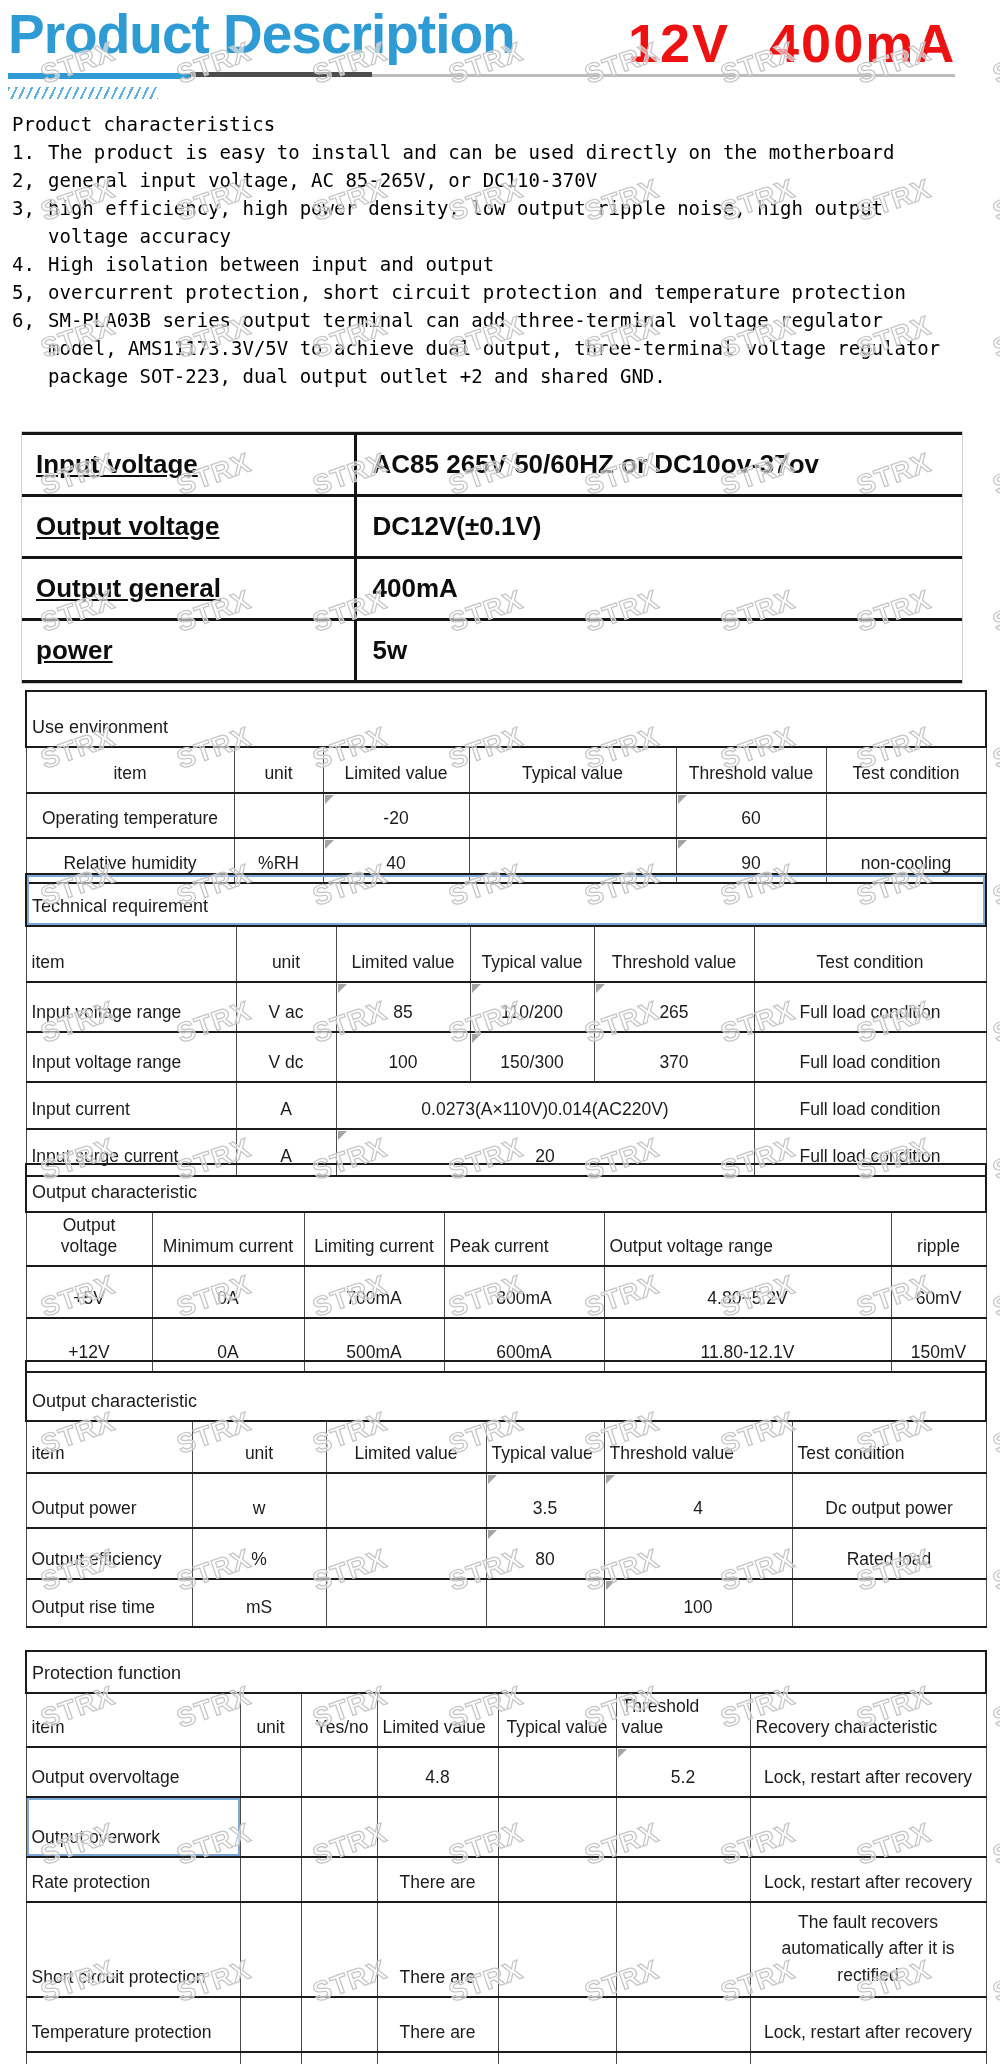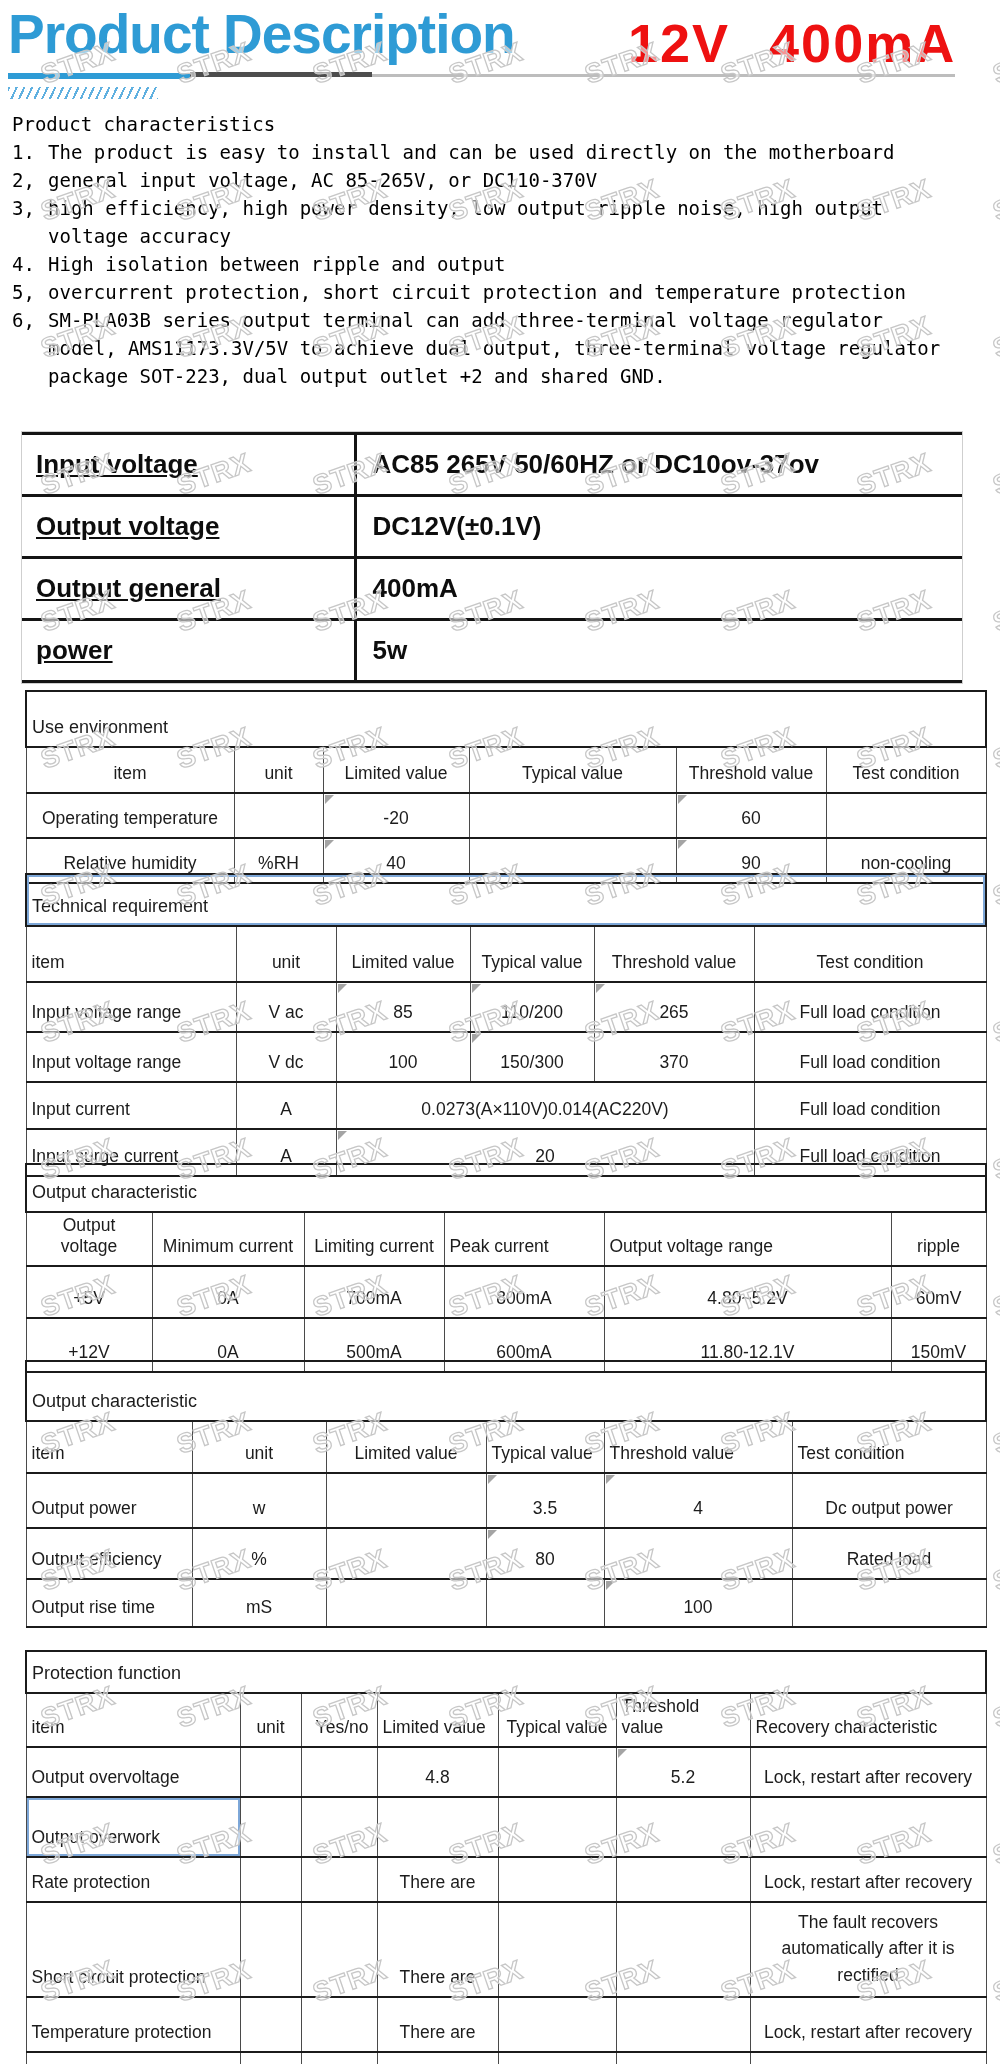--- a/index.html
+++ b/index.html
@@ -84,21 +84,21 @@
     <div class="iline">
       <span class="inum">3,</span>
       <span class="itxt">high efficiency, high power density, low output ripple noise, high output</span>
     </div>
     <div class="iline">
       <span class="inum"></span>
       <span class="itxt">voltage accuracy</span>
     </div>
     <div class="iline">
       <span class="inum">4.</span>
-      <span class="itxt">High isolation between ripple and output</span>
+      <span class="itxt">High isolation between input and output</span>
     </div>
     <div class="iline">
       <span class="inum">5,</span>
       <span class="itxt">overcurrent protection, short circuit protection and temperature protection</span>
     </div>
     <div class="iline">
       <span class="inum">6,</span>
       <span class="itxt">SM-PLA03B series output terminal can add three-terminal voltage regulator</span>
     </div>
     <div class="iline">

